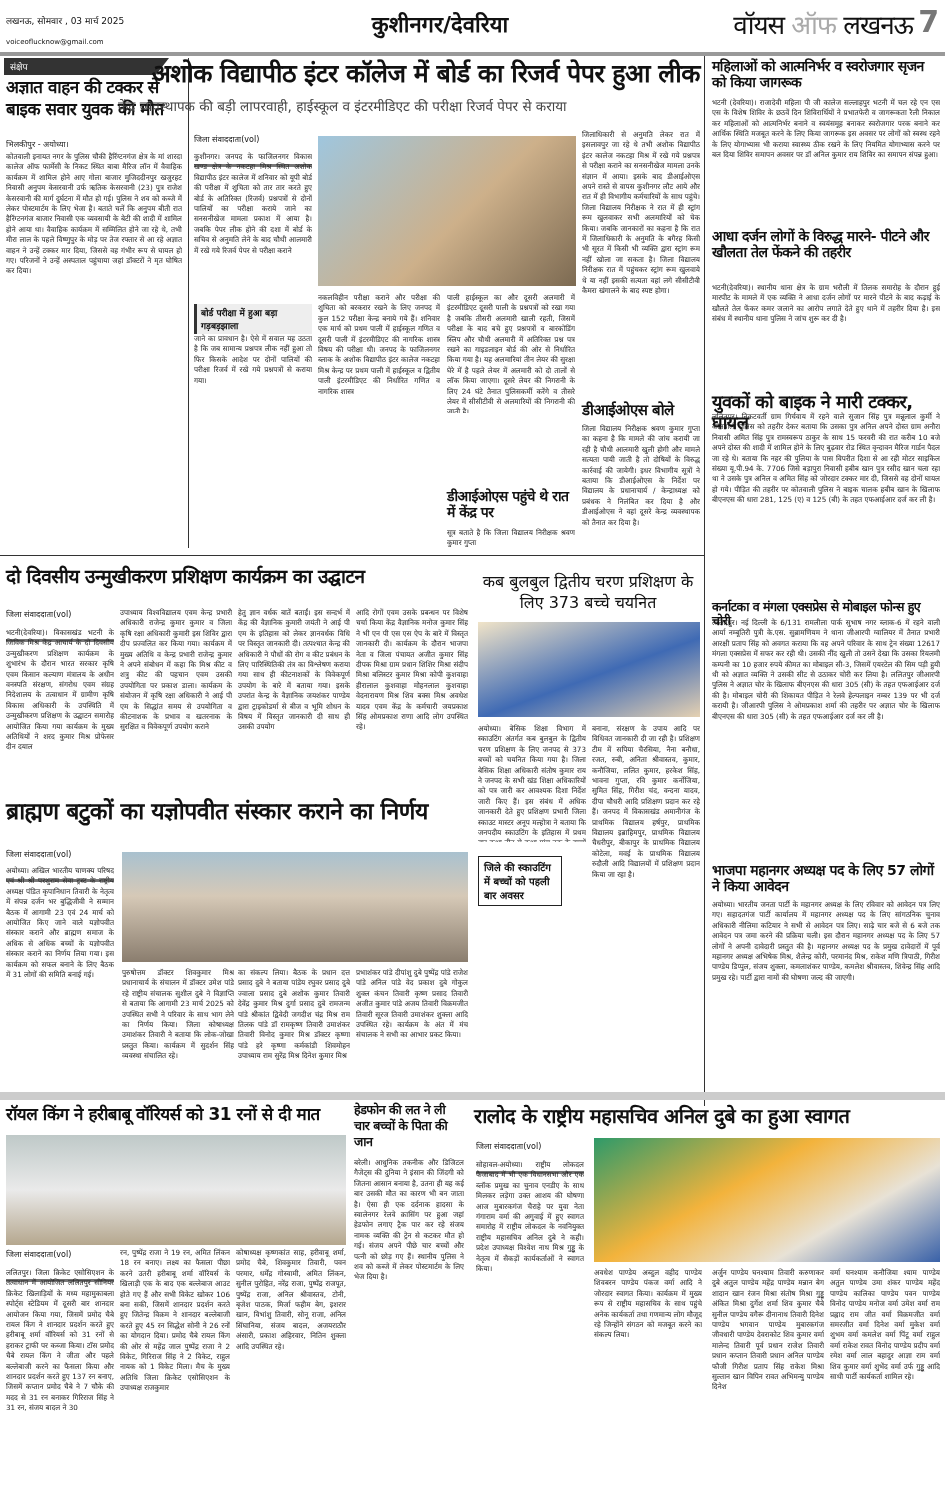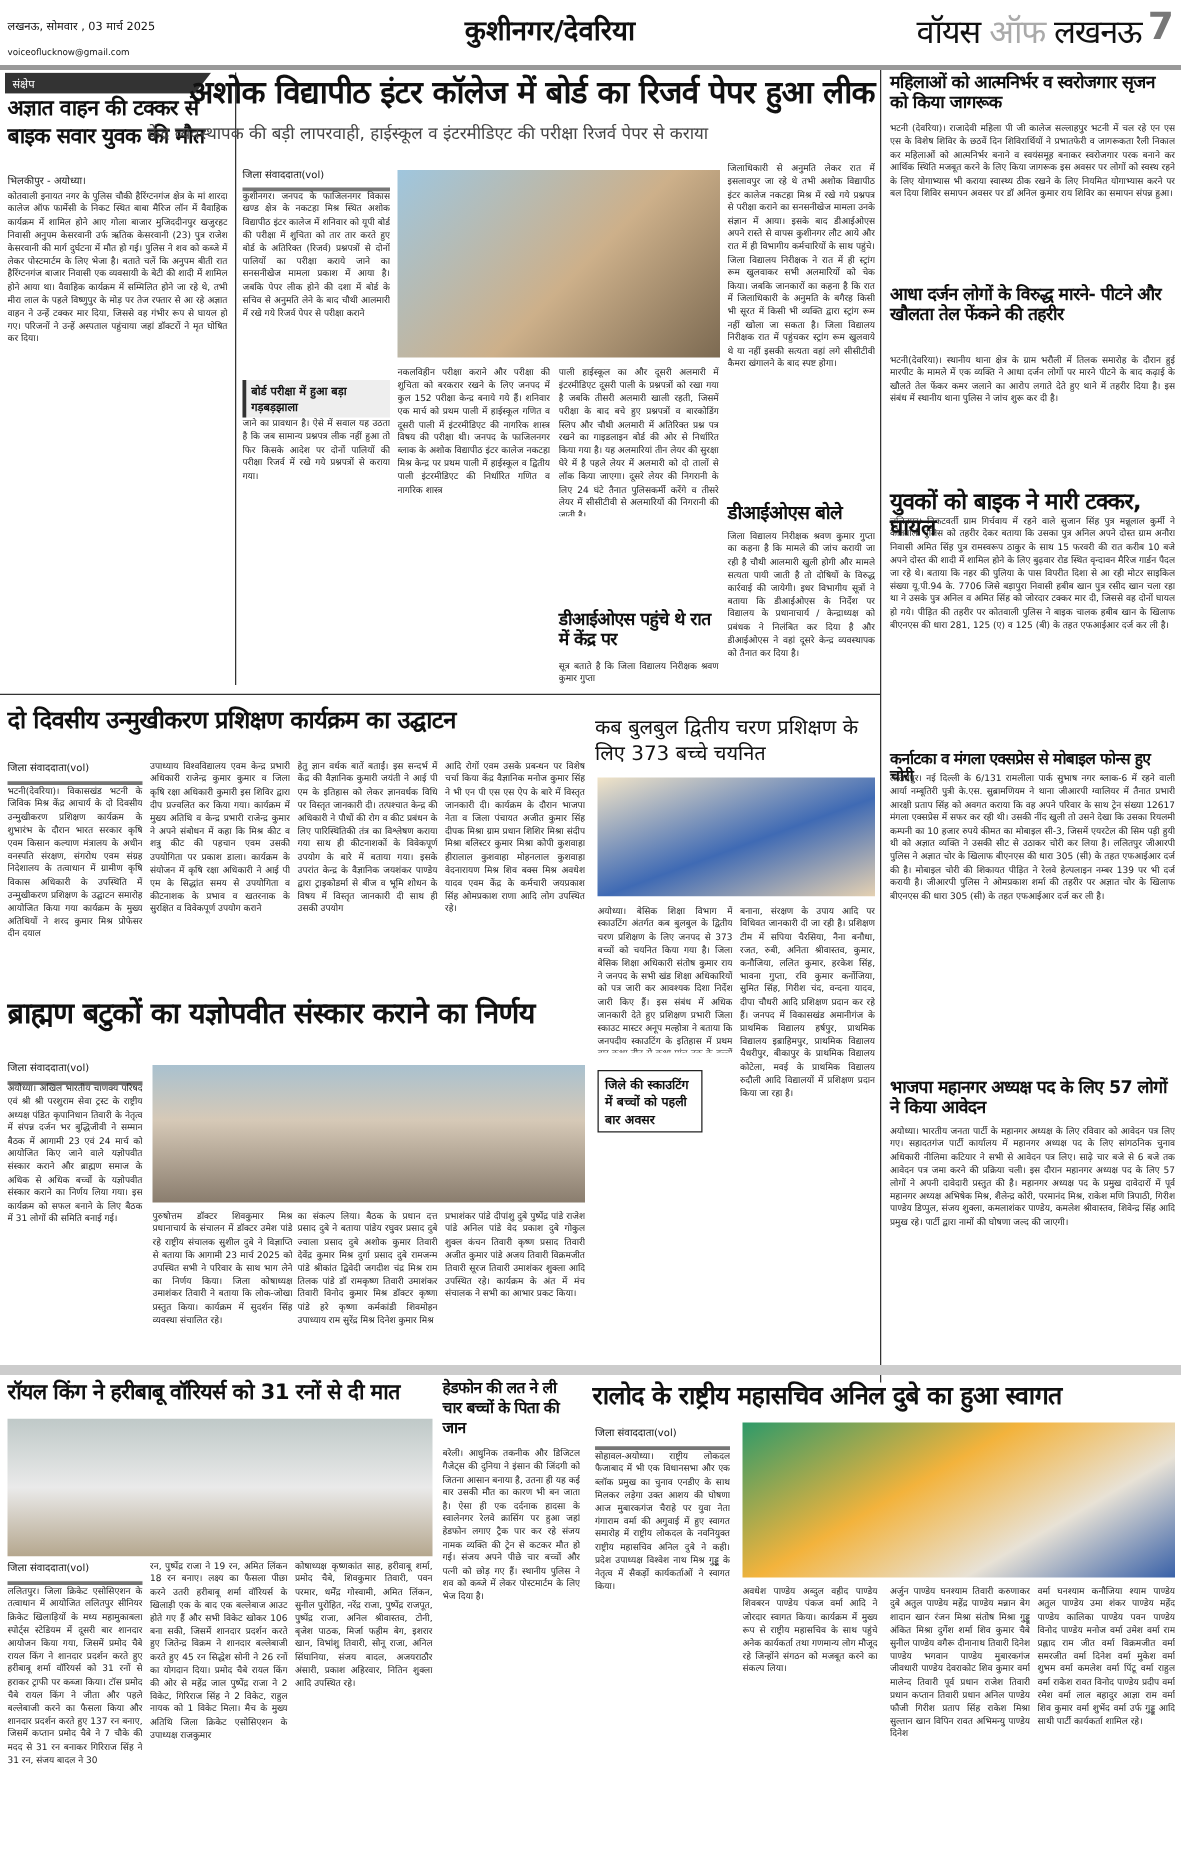--- a/index.html
+++ b/index.html
@@ -8,21 +8,21 @@
 .mast-date{left:6px;top:14px;font-size:9px}
 .mast-email{left:6px;top:38px;font-size:7px}
 .mast-section{left:310px;top:8px;width:260px;text-align:center;font-size:22px;font-weight:bold}
 .mast-brand{right:32px;top:6px;font-size:26px;font-weight:normal;letter-spacing:-1px}
 .mast-brand .grey{color:#aaa}
 .mast-page{right:6px;top:4px;font-size:30px;font-weight:bold;color:#777}
 .rule{left:0;width:945px;height:4px;background:#999;top:52px}
 .vline{width:1px;background:#333}
 .hl{font-weight:bold;line-height:1.15;letter-spacing:-0.5px}
 .txt{font-size:7.2px;line-height:10.4px;text-align:justify;color:#222;overflow:hidden}
-.byline{font-size:8px;border-bottom:3px solid #777;padding-bottom:6px}
+.byline{font-size:8px;border-bottom:3px solid #777;padding-bottom:20px}
 .tag{background:#333;color:#fff;font-size:9px;padding:2px 6px;width:165px;clip-path:polygon(0 0,100% 0,92% 100%,0 100%)}
 .photo{background:linear-gradient(135deg,#9fc6de,#cdb08a 55%,#7c6a52);overflow:hidden}
 .photo2{background:linear-gradient(180deg,#a9c1cf,#d6c9b7 40%,#8a7d6e)}
 .photo3{background:linear-gradient(160deg,#f1e4c8,#3f6ab4 55%,#e5d1b2)}
 .photo4{background:linear-gradient(180deg,#bfc9c8,#eaeaea 50%,#b5a78e)}
 .photo5{background:linear-gradient(150deg,#2e9a69,#f3b33c 40%,#e8e2d6 70%,#3961a8)}
 .boxed{border:1.5px solid #222;padding:3px 5px;font-size:10px;font-weight:bold}
 .bullet-box{background:#eee;padding:2px 4px;font-size:9px;font-weight:bold;border-left:3px solid #333}
 .greybar{background:#ccc}
 </style>
@@ -79,21 +79,21 @@
 
 <div class="abs" style="left:0;top:555px;width:704px;height:1px;background:#333"></div>
 
 <div class="abs hl" style="left:6px;top:566px;width:460px;font-size:19px">दो दिवसीय उन्मुखीकरण प्रशिक्षण कार्यक्रम का उद्घाटन</div>
 <div class="abs byline" style="left:6px;top:608px;width:108px">जिला संवाददाता(vol)</div>
 <div class="abs txt" style="left:6px;top:628px;width:108px;height:155px">भटनी(देवरिया)। विकासखंड भटनी के जिविक मिश्र केंद्र आचार्य के दो दिवसीय उन्मुखीकरण प्रशिक्षण कार्यक्रम के शुभारंभ के दौरान भारत सरकार कृषि एवम किसान कल्याण मंत्रालय के अधीन वनस्पति संरक्षण, संगरोध एवम संग्रह निदेशालय के तत्वाधान में ग्रामीण कृषि विकास अधिकारी के उपस्थिति में उन्मुखीकरण प्रशिक्षण के उद्घाटन समारोह आयोजित किया गया कार्यक्रम के मुख्य अतिथियों ने शरद कुमार मिश्र प्रोफेसर दीन दयाल</div>
 <div class="abs txt" style="left:120px;top:608px;width:112px;height:175px">उपाध्याय विश्वविद्यालय एवम केन्द्र प्रभारी अधिकारी राजेन्द्र कुमार कुमार व जिला कृषि रक्षा अधिकारी कुमारी इस शिविर द्वारा दीप प्रज्वलित कर किया गया। कार्यक्रम में मुख्य अतिथि व केन्द्र प्रभारी राजेन्द्र कुमार ने अपने संबोधन में कहा कि मिश्र कीट व शत्रु कीट की पहचान एवम उसकी उपयोगिता पर प्रकाश डाला। कार्यक्रम के संयोजन में कृषि रक्षा अधिकारी ने आई पी एम के सिद्धांत समय से उपयोगिता व कीटनाशक के प्रभाव व खतरनाक के सुरक्षित व विवेकपूर्ण उपयोग कराने</div>
 <div class="abs txt" style="left:238px;top:608px;width:112px;height:175px">हेतु ज्ञान वर्धक बातें बताईं। इस सन्दर्भ में केंद्र की वैज्ञानिक कुमारी जयंती ने आई पी एम के इतिहास को लेकर ज्ञानवर्धक विधि पर विस्तृत जानकारी दी। तत्पश्चात केन्द्र की अधिकारी ने पौधों की रोग व कीट प्रबंधन के लिए पारिस्थितिकी तंत्र का विश्लेषण कराया गया साथ ही कीटनाशकों के विवेकपूर्ण उपयोग के बारे में बताया गया। इसके उपरांत केन्द्र के वैज्ञानिक जयशंकर पाण्डेय द्वारा ट्राइकोडर्मा से बीज व भूमि शोधन के विषय में विस्तृत जानकारी दी साथ ही उसकी उपयोग</div>
 <div class="abs txt" style="left:356px;top:608px;width:112px;height:175px">आदि रोगों एवम उसके प्रबन्धन पर विशेष चर्चा किया केंद्र वैज्ञानिक मनोज कुमार सिंह ने भी एन पी एस एस ऐप के बारे में विस्तृत जानकारी दी। कार्यक्रम के दौरान भाजपा नेता व जिला पंचायत अजीत कुमार सिंह दीपक मिश्रा ग्राम प्रधान शिशिर मिश्रा संदीप मिश्रा बलिस्टर कुमार मिश्रा कोपी कुशवाहा हीरालाल कुशवाहा मोहनलाल कुशवाहा वेदनारायण मिश्र शिव बक्स मिश्र अवधेश यादव एवम केंद्र के कर्मचारी जयप्रकाश सिंह ओमप्रकाश राणा आदि लोग उपस्थित रहे।</div>
 
-<div class="abs" style="left:476px;top:572px;width:224px;font-size:16px;line-height:1.3">कब बुलबुल द्वितीय चरण प्रशिक्षण के लिए 373 बच्चे चयनित</div>
+<div class="abs" style="left:476px;top:572px;width:224px;font-size:16px;text-align:center;line-height:1.3">कब बुलबुल द्वितीय चरण प्रशिक्षण के लिए 373 बच्चे चयनित</div>
 <div class="abs photo3" style="left:478px;top:622px;width:222px;height:95px"></div>
 <div class="abs txt" style="left:478px;top:724px;width:108px;height:118px">अयोध्या। बेसिक शिक्षा विभाग में स्काउटिंग अंतर्गत कब बुलबुल के द्वितीय चरण प्रशिक्षण के लिए जनपद से 373 बच्चों को चयनित किया गया है। जिला बेसिक शिक्षा अधिकारी संतोष कुमार राय ने जनपद के सभी खंड शिक्षा अधिकारियों को पत्र जारी कर आवश्यक दिशा निर्देश जारी किए हैं। इस संबंध में अधिक जानकारी देते हुए प्रशिक्षण प्रभारी जिला स्काउट मास्टर अनूप मल्होत्रा ने बताया कि जनपदीय स्काउटिंग के इतिहास में प्रथम बार कक्षा तीन से कक्षा पांच तक के बच्चों को प्रशिक्षित किया जा रहा है।</div>
 <div class="abs boxed" style="left:478px;top:856px;width:84px">जिले की स्काउटिंग में बच्चों को पहली बार अवसर</div>
 <div class="abs txt" style="left:592px;top:724px;width:108px;height:355px">बनाना, संरक्षण के उपाय आदि पर विधिवत जानकारी दी जा रही है। प्रशिक्षण टीम में सपिया चैरसिया, नैना बनौधा, रजत, रुबी, अनिता श्रीवास्तव, कुमार, कनौजिया, ललित कुमार, हरकेश सिंह, भावना गुप्ता, रवि कुमार कर्नोजिया, सुमित सिंह, गिरीश चंद, वन्दना यादव, दीपा चौधरी आदि प्रशिक्षण प्रदान कर रहे हैं। जनपद में विकासखंड अमानीगंज के प्राथमिक विद्यालय हर्षपुर, प्राथमिक विद्यालय इब्राहिमपुर, प्राथमिक विद्यालय चैधरीपुर, बीकापुर के प्राथमिक विद्यालय कोटेला, मवई के प्राथमिक विद्यालय रुदौली आदि विद्यालयों में प्रशिक्षण प्रदान किया जा रहा है।</div>
 
 <div class="abs hl" style="left:6px;top:798px;width:460px;font-size:23px">ब्राह्मण बटुकों का यज्ञोपवीत संस्कार कराने का निर्णय</div>
 <div class="abs byline" style="left:6px;top:848px;width:108px">जिला संवाददाता(vol)</div>
 <div class="abs txt" style="left:6px;top:866px;width:108px;height:220px">अयोध्या। अखिल भारतीय चाणक्य परिषद एवं श्री श्री परशुराम सेवा ट्रस्ट के राष्ट्रीय अध्यक्ष पंडित कृपानिधान तिवारी के नेतृत्व में संपन्न दर्जन भर बुद्धिजीवी ने सम्मान बैठक में आगामी 23 एवं 24 मार्च को आयोजित किए जाने वाले यज्ञोपवीत संस्कार कराने और ब्राह्मण समाज के अधिक से अधिक बच्चों के यज्ञोपवीत संस्कार कराने का निर्णय लिया गया। इस कार्यक्रम को सफल बनाने के लिए बैठक में 31 लोगों की समिति बनाई गई।</div>
 <div class="abs photo2" style="left:122px;top:852px;width:346px;height:110px"></div>
 <div class="abs txt" style="left:122px;top:968px;width:112px;height:120px">पुरुषोत्तम डॉक्टर शिवकुमार मिश्र प्रधानाचार्य के संचालन में डॉक्टर उमेश पांडे रहे राष्ट्रीय संचालक सुशील दुबे ने विज्ञाप्ति से बताया कि आगामी 23 मार्च 2025 को उपस्थित सभी ने परिवार के साथ भाग लेने का निर्णय किया। जिला कोषाध्यक्ष उमाशंकर तिवारी ने बताया कि लोक-जोखा प्रस्तुत किया। कार्यक्रम में सुदर्शन सिंह व्यवस्था संचालित रहे।</div>

